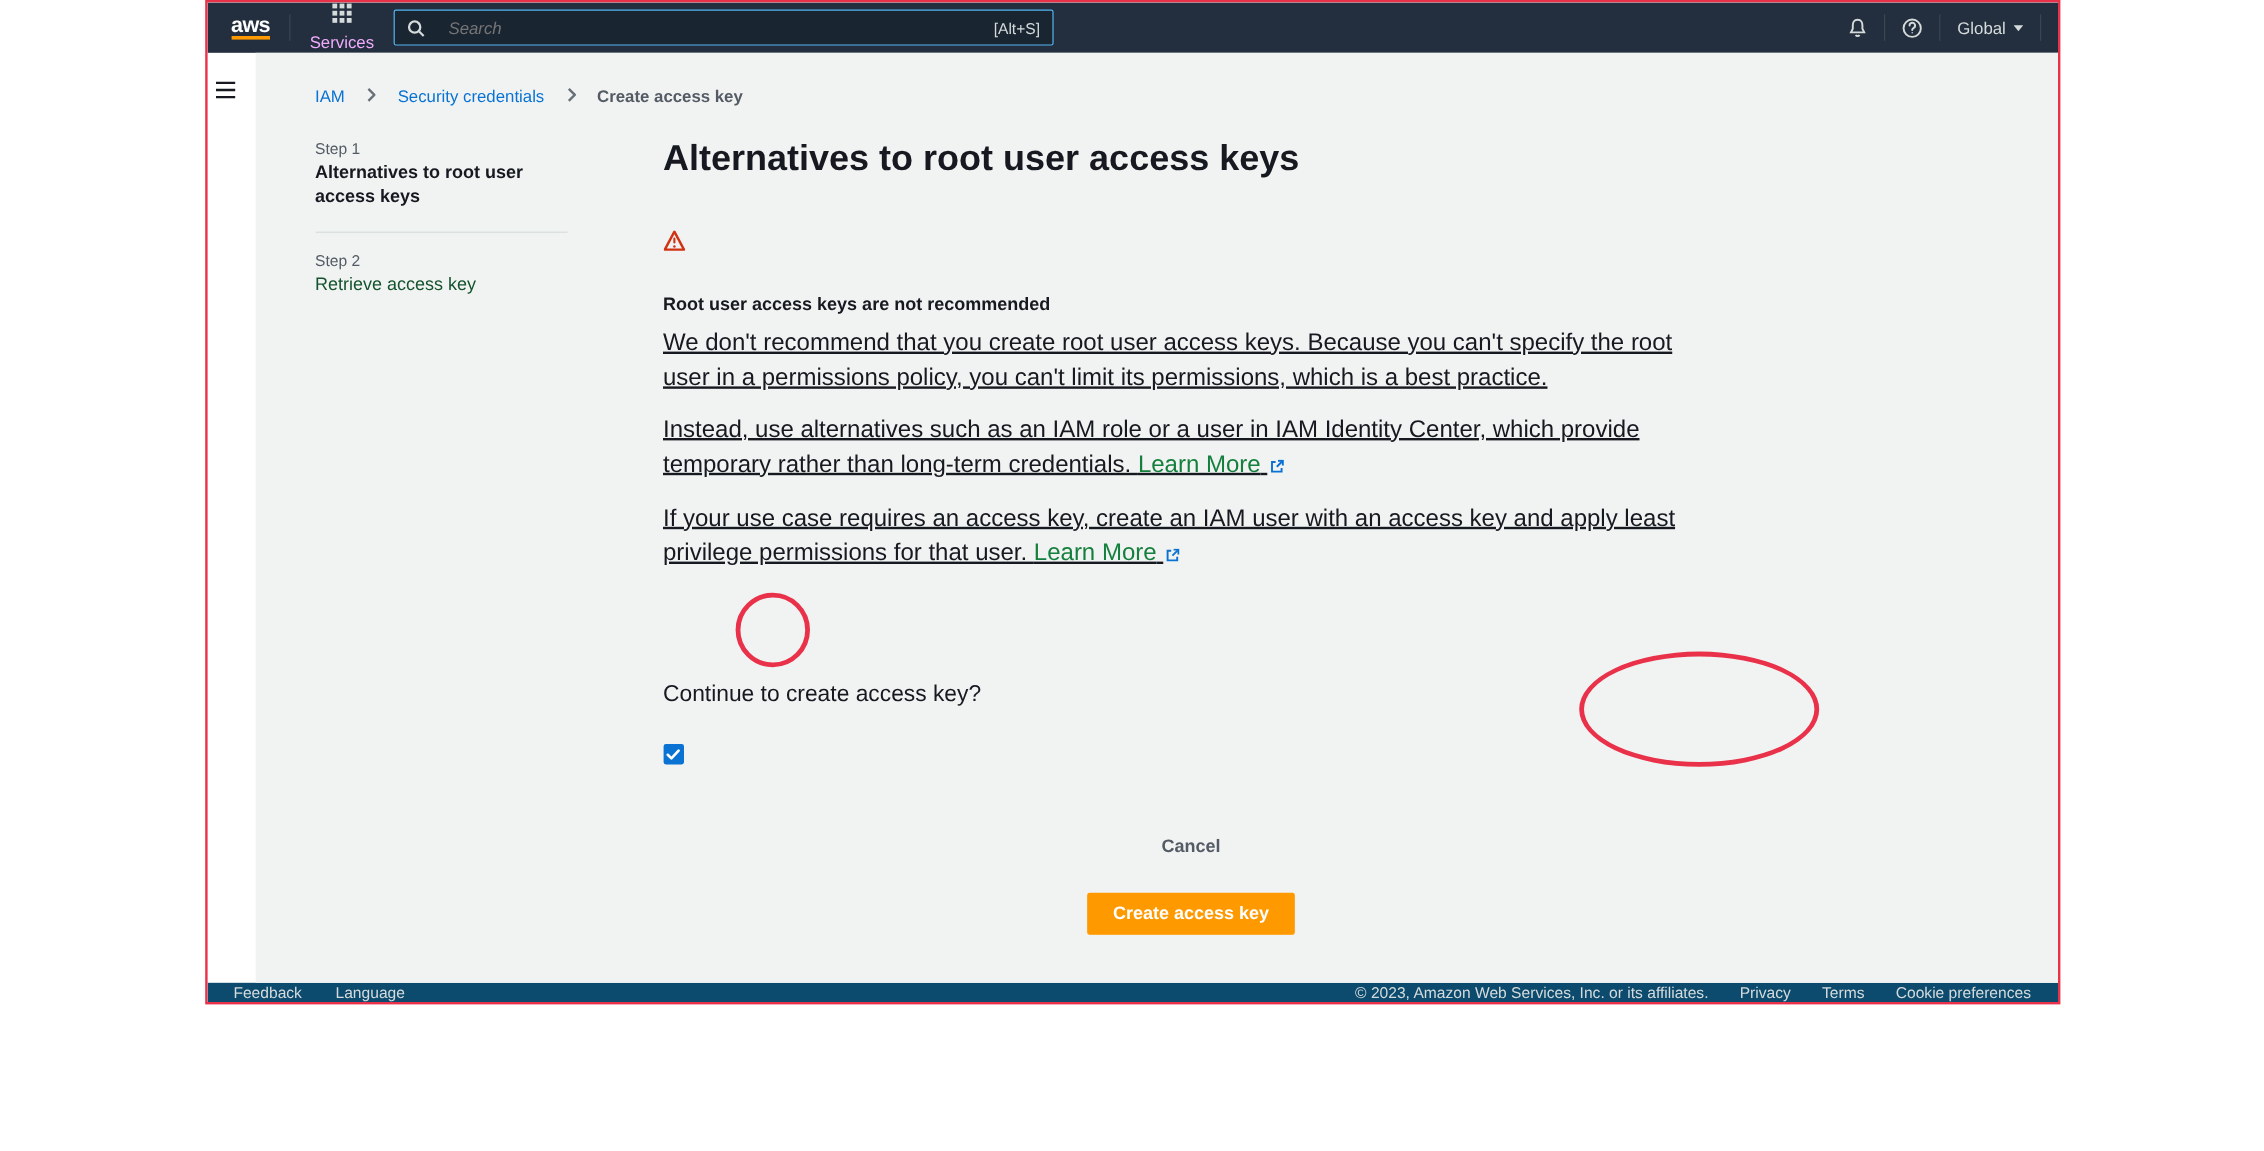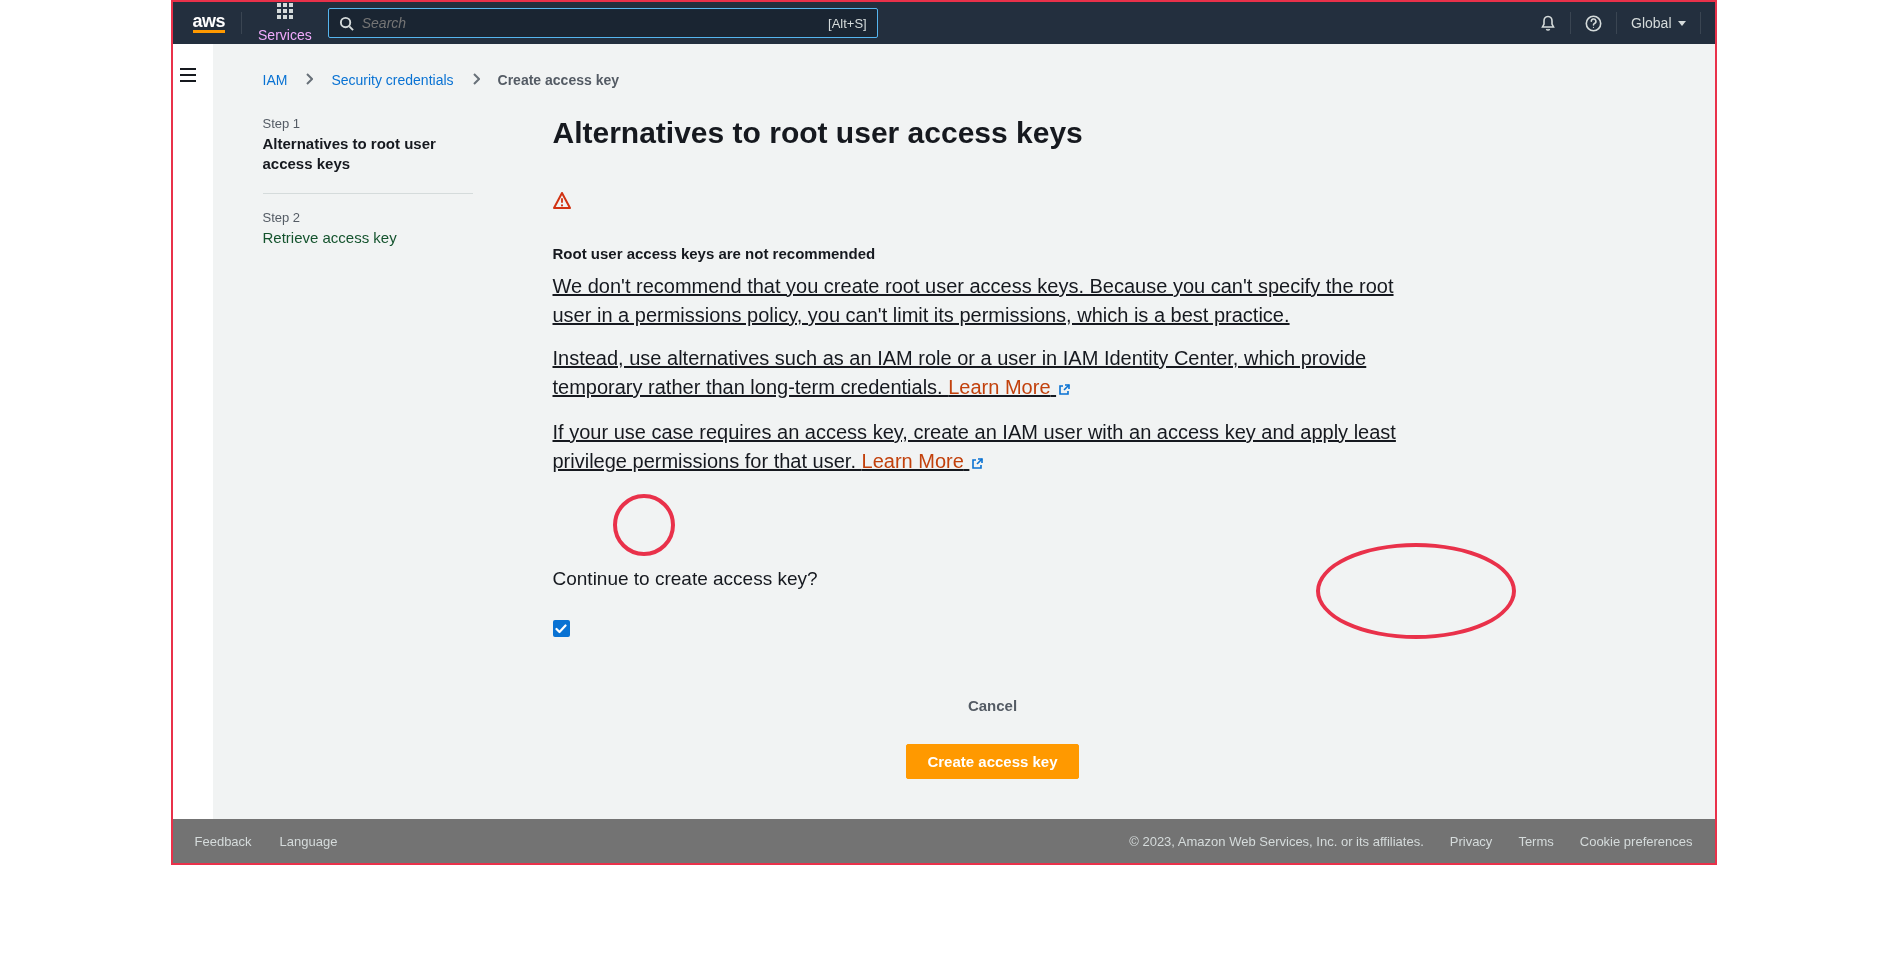--- a/index.html
+++ b/index.html
@@ -69,21 +69,21 @@
       color: #aab7b8;
     }
     .searchbox input {
       flex: 1;
       background: transparent;
       border: none;
       outline: none;
       color: #fff;
       font-style: italic;
       font-size: 14px;
-      margin-left: 8px;
+      margin-left: 20px;
     }
     .searchbox .shortcut {
       color: #d5dbdb;
       font-size: 13px;
     }
     .topnav-right {
       margin-left: auto;
       display: flex;
       align-items: center;
       gap: 0;
@@ -183,21 +183,21 @@
       padding: 0;
       flex-direction: column;
     }
     .alert-icon {
       margin-top: 2px;
       flex: 0 0 18px;
     }
     .alert-content { flex: 1; color: #16191f; }
     .alert-title { font-weight: 700; font-size: 15px; margin-bottom: 10px; }
     .alert-content p { font-size: 20px; line-height: 1.45; margin-bottom: 14px; color: #16191f; text-decoration: underline; }
-    .alert-content a { color: #c2410c; text-decoration: none; }
+    .alert-content a { color: #15803d; text-decoration: none; }
     .ext-link-icon { display: inline-block; vertical-align: -2px; margin-left: 2px; }
 
     h2.sub-title {
       font-size: 19px;
       font-weight: 400;
       color: #16191f;
       margin-top: 76px;
       margin-bottom: 30px;
     }
 
@@ -257,22 +257,22 @@
       width: 62px; height: 62px;
       left: 400px; top: 450px;
     }
     .anno2 {
       width: 200px; height: 96px;
       left: 1103px; top: 499px;
     }
 
     
     .footer {
-      background: #737373;
-      height: 44px;
+      background: #0c4a6e;
+      height: 16px;
       display: flex;
       align-items: center;
       padding: 0 22px;
       color: #d5dbdb;
       font-size: 13px;
       gap: 28px;
     }
     .footer .right {
       margin-left: auto;
       display: flex;

